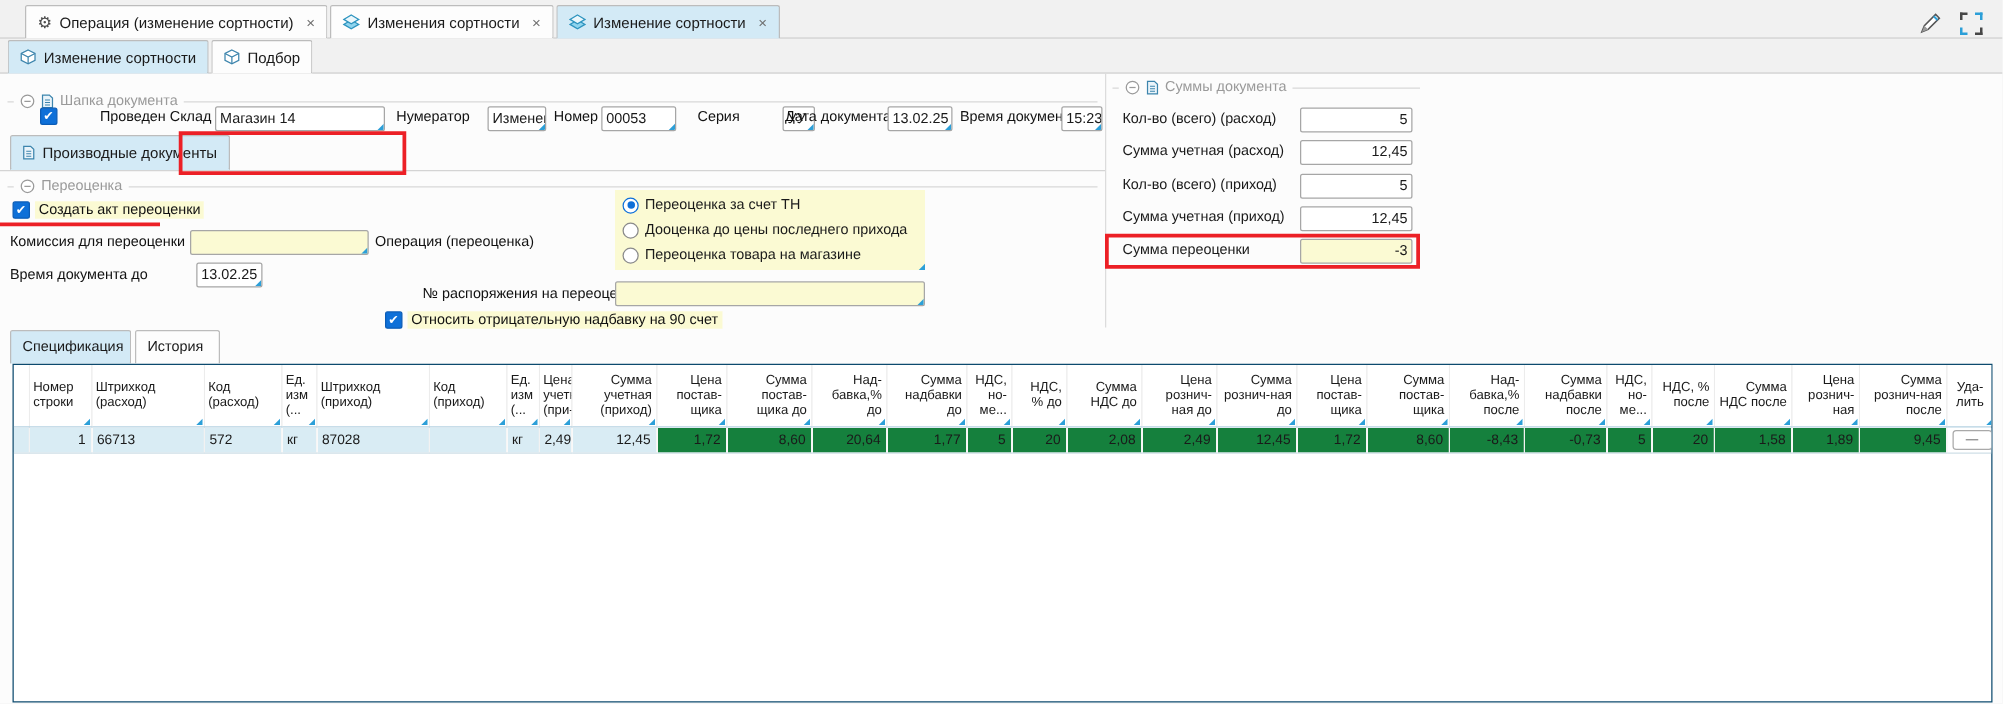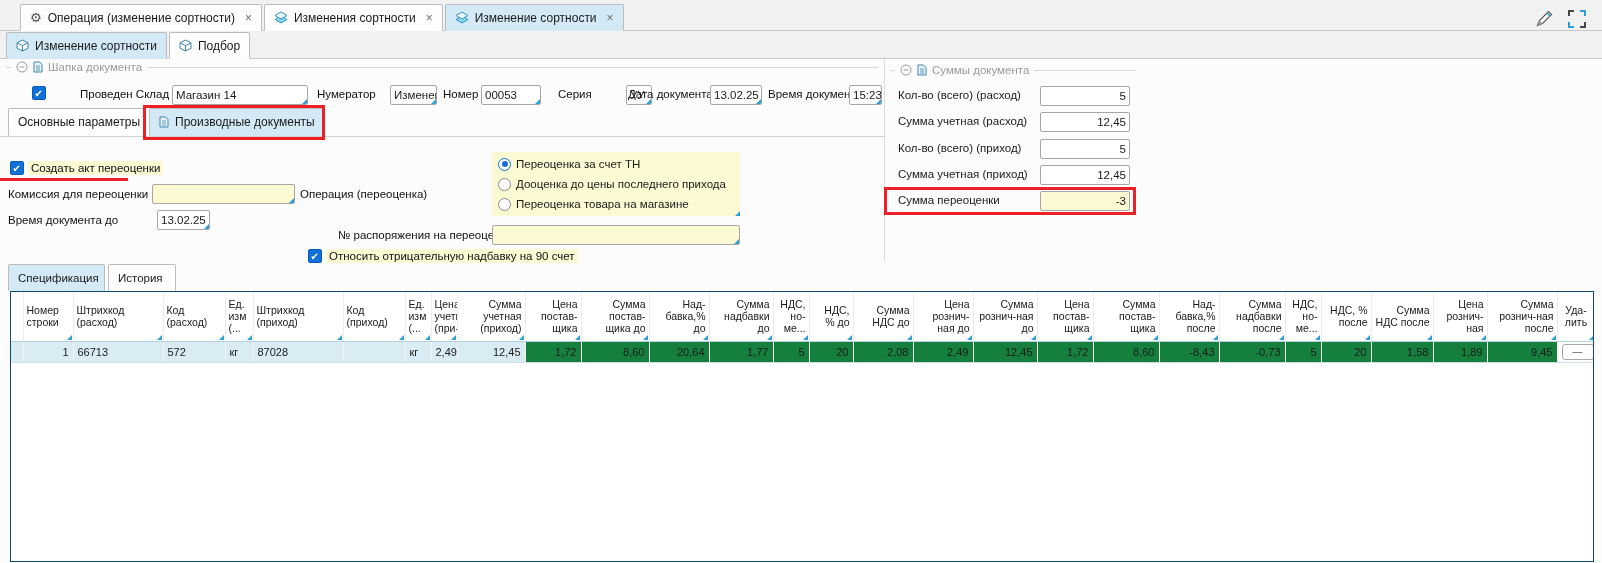--- a/index.html
+++ b/index.html
@@ -164,21 +164,21 @@
             </svg>
         </span>
         <span>Подбор</span>
       </div>
     </div>
   </div>
 
   <div class="content">
     <div class="vdivider"></div>
 
-    <div class="grp" style="left:6px; top:2px; width:872px;">
+    <div class="grp" style="left:6px; top:16px; width:872px;">
       <span class="stub"></span>
       <span>
         <svg width="12" height="12" viewBox="0 0 12 12">
             <circle cx="6" cy="6" r="5" fill="#fff" stroke="#9a9a9a"></circle>
             <path d="M3.5 6 H8.5" stroke="#9a9a9a"></path>
           </svg>
       </span>
       <span>
         <svg width="10" height="12" viewBox="0 0 10 12">
             <path d="M1 1 H6.5 L9 3.5 V11 H1 Z" fill="#eaf4fa" stroke="#3d85ad"></path>
@@ -197,35 +197,43 @@
     <span class="lbl" style="left:443px; top:29px;">Номер</span>
     <div class="inp" style="left:481px; top:26px; width:60px;">00053</div>
     <span class="lbl" style="left:558px; top:29px;">Серия</span>
     <div class="inp" style="left:626px; top:26px; width:26px;">УУ</div>
     <span class="lbl" style="left:628px; top:29px;">Дата документа</span>
     <div class="inp" style="left:710px; top:26px; width:52px;">13.02.25</div>
     <span class="lbl" style="left:768px; top:29px;">Время документа</span>
     <div class="inp" style="left:849px; top:26px; width:33px;">15:23</div>
 
     <div class="param-tabs">
-      <div class="tab" style="width:138px;">
-        <span>Основные параметры</span>
-      </div>
       <div class="tab active" style="width:176px;">
         <span>
           <svg width="10" height="12" viewBox="0 0 10 12">
               <path d="M1 1 H6.5 L9 3.5 V11 H1 Z" fill="#eaf4fa" stroke="#3d85ad"></path>
               <path d="M3 5 H7 M3 7 H7 M3 9 H7" stroke="#3d85ad" stroke-width="0.8"></path>
             </svg>
         </span>
         <span>Производные документы</span>
       </div>
     </div>
     <div class="param-underline"></div>
 
+    <div class="grp" style="left:6px; top:84px; width:872px;">
+      <span class="stub"></span>
+      <span>
+        <svg width="12" height="12" viewBox="0 0 12 12">
+            <circle cx="6" cy="6" r="5" fill="#fff" stroke="#9a9a9a"></circle>
+            <path d="M3.5 6 H8.5" stroke="#9a9a9a"></path>
+          </svg>
+      </span>
+      <span>Переоценка</span>
+      <span class="line"></span>
+    </div>
 
     <span class="cb on" style="left:10px; top:102px;"></span>
     <span class="lbl ylbl" style="left:28px; top:102px;">Создать акт переоценки</span>
 
     <span class="lbl" style="left:8px; top:129px;">Комиссия для переоценки</span>
     <div class="inp yellow" style="left:152px; top:125px; width:143px;"></div>
 
     <span class="lbl" style="left:300px; top:129px;">Операция (переоценка)</span>
 
     <div class="radio-block" style="left:492px; top:93px; width:248px; height:64px;">

